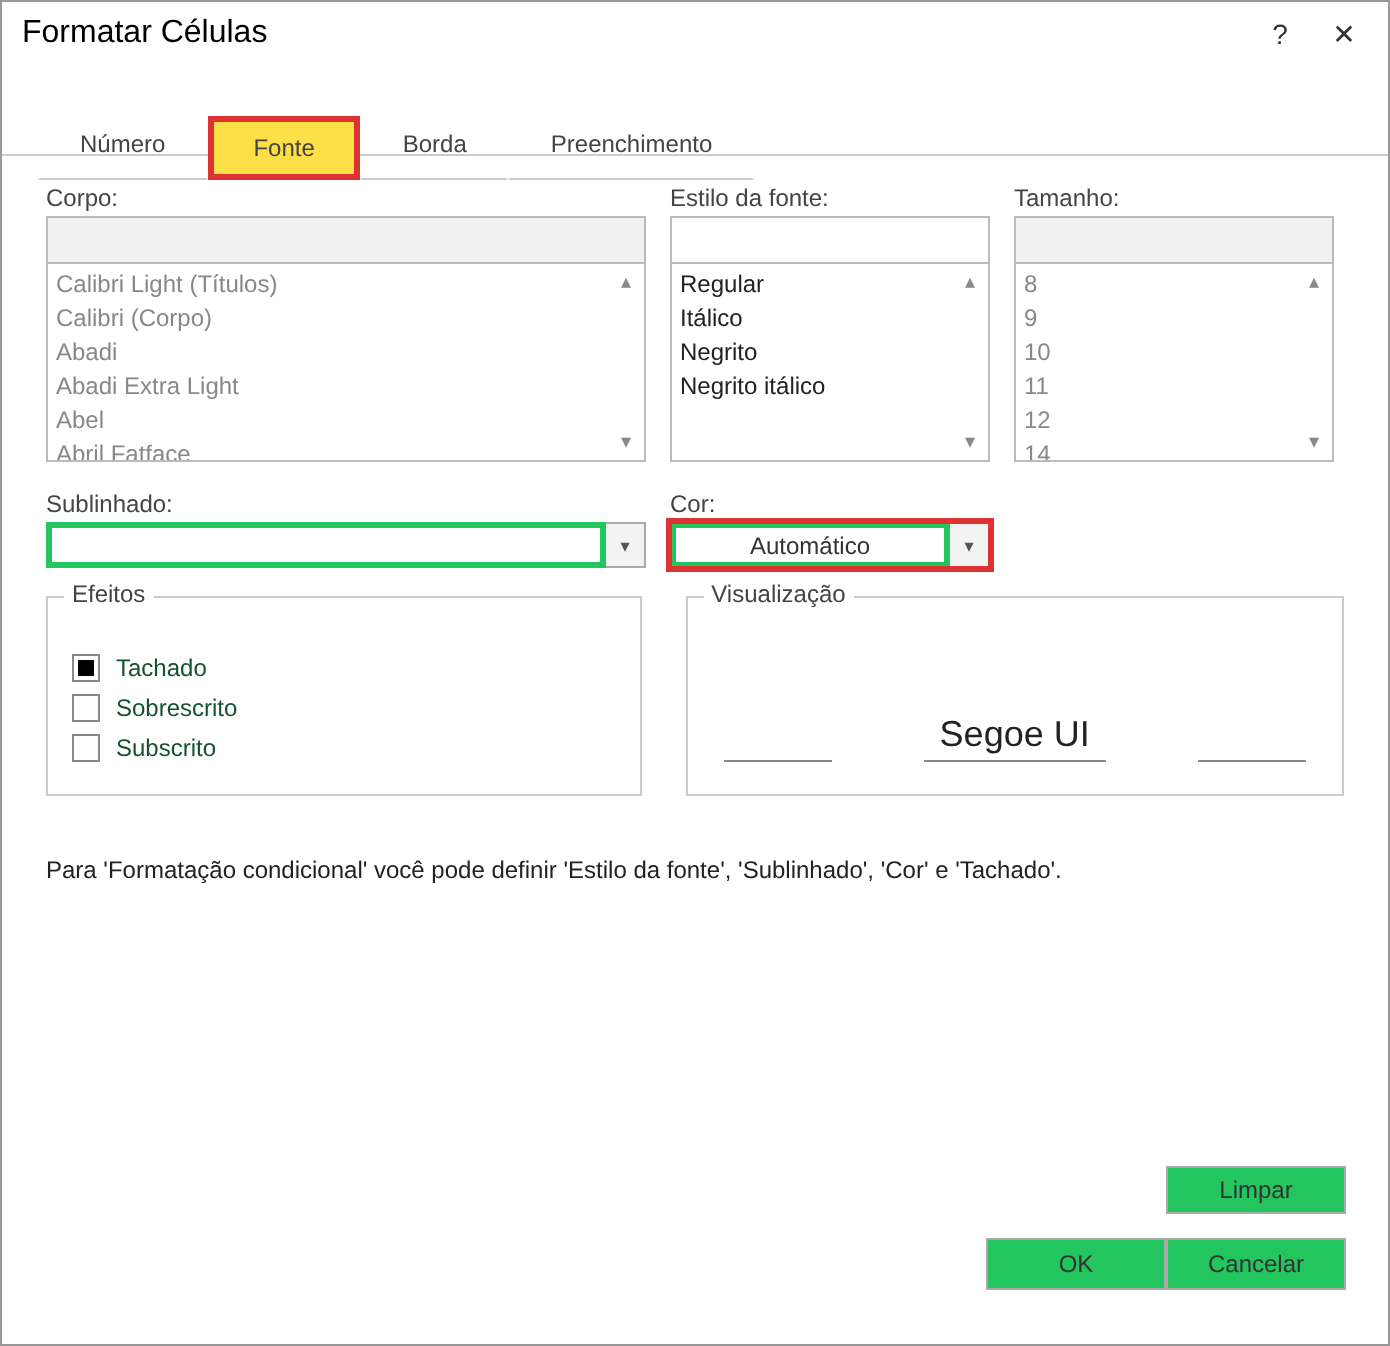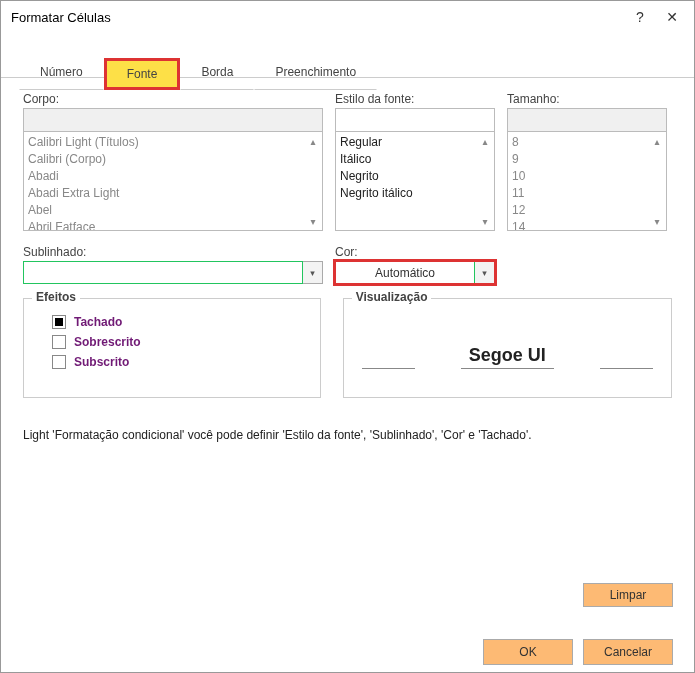--- a/index.html
+++ b/index.html
@@ -1,18 +1,18 @@
 <!DOCTYPE html>
 <html><head>
 <meta charset="utf-8">
 <style>
 * { box-sizing: border-box; margin: 0; padding: 0; font-family: "Segoe UI", Tahoma, sans-serif; font-size: 12px; }
 body { background: #fff; width: 695px; height: 673px; overflow: hidden; border: 1px solid #999; }
 .titlebar { display: flex; align-items: center; justify-content: space-between; height: 32px; padding: 0 8px 0 10px; }
-.titlebar .title { font-size: 13px; color: #000; }
+.titlebar .title { font-size: 16px; color: #000; }
 .titlebar .controls { display: flex; gap: 4px; }
 .titlebar .tb-btn { width: 28px; height: 24px; display: flex; align-items: center; justify-content: center; color: #333; font-size: 14px; }
 .tabs { display: flex; padding: 0 18px; margin-top: 12px; border-bottom: 1px solid #ccc; }
 .tab { padding: 6px 20px; color: #444; position: relative; top: 13px; border: 1px solid transparent; }
 .tab.active { border: 3px solid #d33; background: #fde047; font-weight: 400; }
 .tab:not(.active) { border-bottom: 1px solid #ccc; }
 .content { padding: 14px 22px 10px 22px; }
 .row1 { display: flex; gap: 12px; }
 .col-font { width: 300px; }
 .col-style { width: 160px; }
@@ -21,38 +21,38 @@
 .txtbox { width: 100%; height: 24px; border: 1px solid #bbb; background: #f0f0f0; }
 .listbox { width: 100%; height: 100px; border: 1px solid #bbb; margin-top: -1px; position: relative; overflow: hidden; }
 .listbox .inner { padding: 2px 4px; color: #888; line-height: 17px; }
 .listbox .inner.dark { color: #222; }
 .listbox .scroll-stub { position: absolute; right: 2px; top: 2px; width: 14px; height: 14px; display:flex; align-items:center; justify-content:center; color:#888; font-size:10px; }
 .listbox .scroll-stub.bot { top:auto; bottom:2px; }
 .row2 { display: flex; gap: 12px; margin-top: 14px; align-items: center; }
 .col-under { width: 300px; }
 .col-color { width: 160px; }
 .combo { display: flex; width: 100%; height: 23px; }
-.combo .cmain { flex: 1; border: 1px solid #22c55e; background: #fff; display:flex; align-items:center; justify-content:center; color:#333; }
+.combo .cmain { flex: 1; border: 3px solid #22c55e; background: #fff; display:flex; align-items:center; justify-content:center; color:#333; }
 .combo .cbtn { width: 20px; border: 1px solid #aaa; border-left: none; background: #f3f3f3; display:flex; align-items:center; justify-content:center; color:#555; font-size:9px; }
 .combo.highlight { outline: 3px solid #d33; outline-offset: -1px; }
 .row3 { display: flex; gap: 22px; margin-top: 14px; }
-.fieldset { border: 1px solid #ccc; padding: 10px 12px 14px 12px; position: relative; font-weight: bold; }
+.fieldset { border: 1px solid #ccc; padding: 22px 12px 14px 12px; position: relative; }
 .fieldset .legend { position: absolute; top: -9px; left: 8px; background: #fff; padding: 0 4px; color: #444; }
 .fx-box { width: 300px; height: 100px; }
 .vis-box { width: 332px; height: 100px; }
-.chk { display: flex; align-items: flex-end; gap: 8px; margin: 6px 16px; color: #701a75; }
+.chk { display: flex; align-items: flex-end; gap: 8px; margin: 6px 0; color: #14532d; }
 .chk .box { width: 14px; height: 14px; border: 1px solid #888; display:flex; align-items:center; justify-content:center; }
 .chk .box.filled::after { content:''; width:8px; height:8px; background:#000; }
 .preview { display:flex; align-items:flex-end; justify-content:center; height:60px;gap:40px; }
 .preview .line { flex:1; border-bottom:1px solid #888; margin: 0 6px; }
 .preview .sample { font-size: 18px; color:#222; padding: 0 8px 2px 8px; border-bottom:1px solid #888; }
 .note { margin-top: 30px; color: #222; }
 .bottom-tab { position: absolute; bottom: 66px; right: 22px; }
-.btn { width: 90px; height: 24px; border: 1px solid #aaa; background: #fdba74; display:inline-flex; align-items:center; justify-content:center; color:#333; }
-.dlg-buttons { position:absolute; bottom: 8px; right: 22px; display:flex; gap:10px; }
+.btn { width: 90px; height: 24px; border: 1px solid #aaa; background: #22c55e; display:inline-flex; align-items:center; justify-content:center; color:#333; }
+.dlg-buttons { position:absolute; bottom: 28px; right: 22px; display:flex; }
 .dlg-buttons .btn { width: 90px; height: 26px; }
 </style>
 </head>
 <body>
 
 <div class="titlebar">
   <span class="title">Formatar Células</span>
   <div class="controls">
     <div class="tb-btn">?</div>
     <div class="tb-btn">✕</div>
@@ -153,21 +153,21 @@
     <div class="fieldset vis-box">
       <span class="legend">Visualização</span>
       <div class="preview">
         <span class="line"></span>
         <span class="sample">Segoe UI</span>
         <span class="line"></span>
       </div>
     </div>
   </div>
 
-  <div class="note">Light 'Formatação condicional' você pode definir 'Estilo da fonte', 'Sublinhado', 'Cor' e 'Tachado'.</div>
+  <div class="note">Para 'Formatação condicional' você pode definir 'Estilo da fonte', 'Sublinhado', 'Cor' e 'Tachado'.</div>
 
 </div>
 
 <div class="bottom-tab">
   <div class="btn">Limpar</div>
 </div>
 
 <div class="dlg-buttons">
   <div class="btn">OK</div>
   <div class="btn">Cancelar</div>

